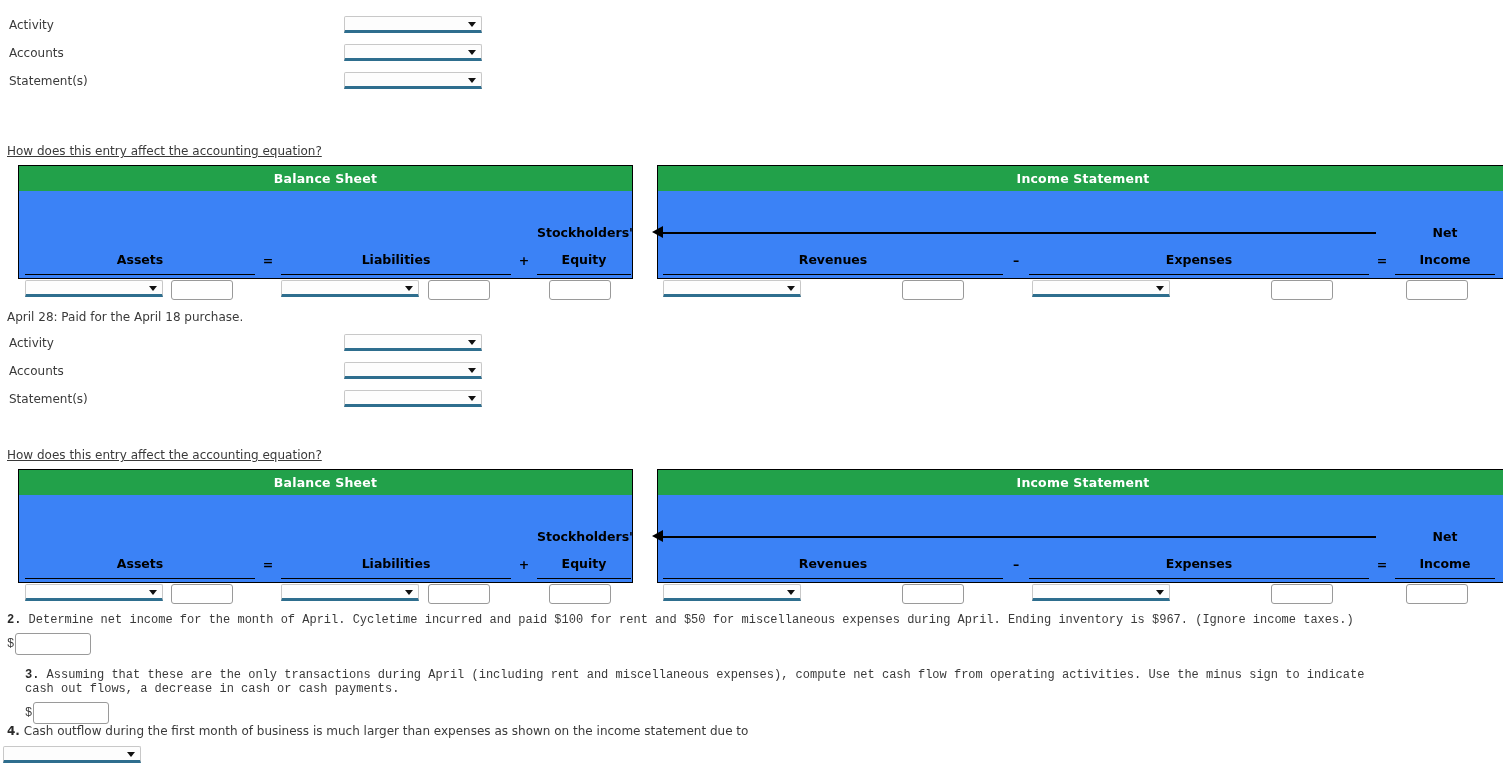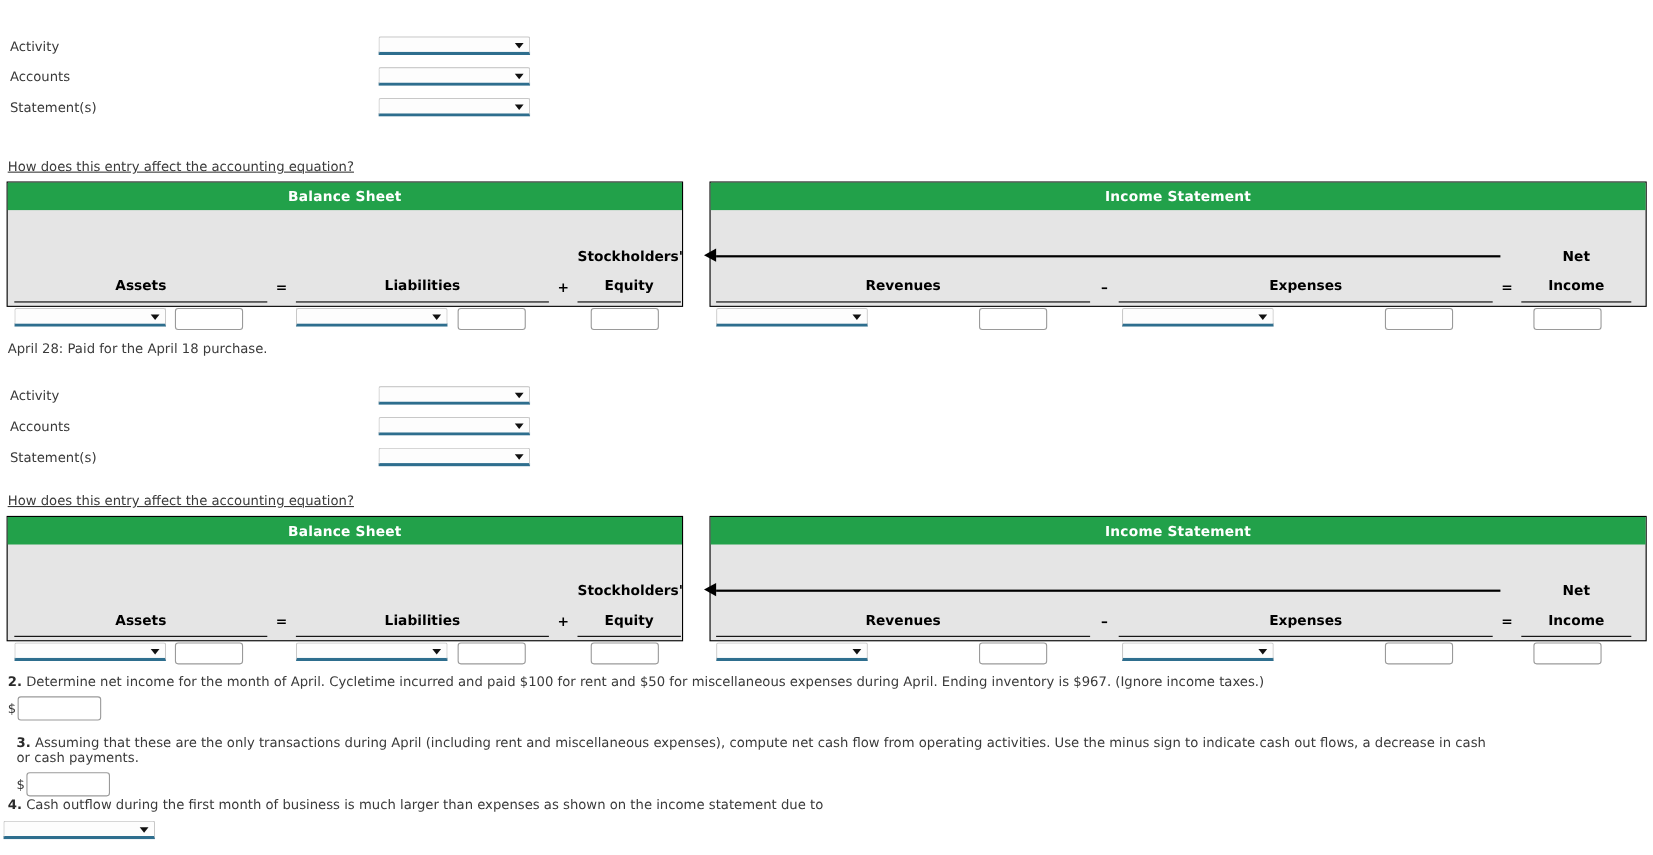--- a/index.html
+++ b/index.html
@@ -16,21 +16,21 @@
     position: relative;
     overflow: hidden;
   }
 
   
   .txn-title {
     font-size: 12px;
     color: #3a3a3a;
     padding-left: 7px;
   }
-  .txn-rows { margin-top: 27px; }
+  .txn-rows { margin-top: 10px; }
   .txn-row {
     height: 28px;
     position: relative;
   }
   .txn-label {
     position: absolute;
     left: 9px;
     top: 2px;
     font-size: 12px;
     color: #3a3a3a;
@@ -90,21 +90,22 @@
   .eq-table {
     position: relative;
     height: 114px;
   }
   .panel {
     position: absolute;
     top: 0;
     box-sizing: border-box;
     border: 1px solid #000000;
     height: 114px;
-    background: #e5e5e5;
+    background: #3b82f6;
+    margin-left: 12px;
   }
   .panel-bs { left: 6px;  width: 615px; }
   .panel-is { left: 645px; width: 852px; }
 
   .panel-head {
     height: 25px;
     background: #22a14a;
     color: #ffffff;
     font-weight: bold;
     font-size: 12.5px;
@@ -421,32 +422,32 @@
       </div>
 
       <div class="cellrow" style="left:748px;">
         <span class="tin tin-cell"></span>
       </div>
 
     </div>
   </div>
 </div>
 
-<div style="position:absolute;left:0;top:613px;width:1503px;">
+<div style="position:absolute;left:0;top:613px;width:1503px;font-family:Liberation Mono, monospace;">
   <div class="qline">
     <span class="qnum">2.</span>
     <span>Determine net income for the month of April. Cycletime incurred and paid $100 for rent and $50 for miscellaneous expenses during April. Ending inventory is $967. (Ignore income taxes.)</span>
   </div>
   <div class="money-row">
     <span class="dollar">$</span>
     <span class="tin tin-money"></span>
   </div>
 </div>
 
-<div style="position:absolute;left:8px;top:668px;width:1356px;">
+<div style="position:absolute;left:18px;top:668px;width:1356px;font-family:Liberation Mono, monospace;">
   <div class="qline">
     <span class="qnum">3.</span>
     <span>Assuming that these are the only transactions during April (including rent and miscellaneous expenses), compute net cash flow from operating activities. Use the minus sign to indicate cash out flows, a decrease in cash or cash payments.</span>
   </div>
   <div class="money-row">
     <span class="dollar">$</span>
     <span class="tin tin-money"></span>
   </div>
 </div>
 

